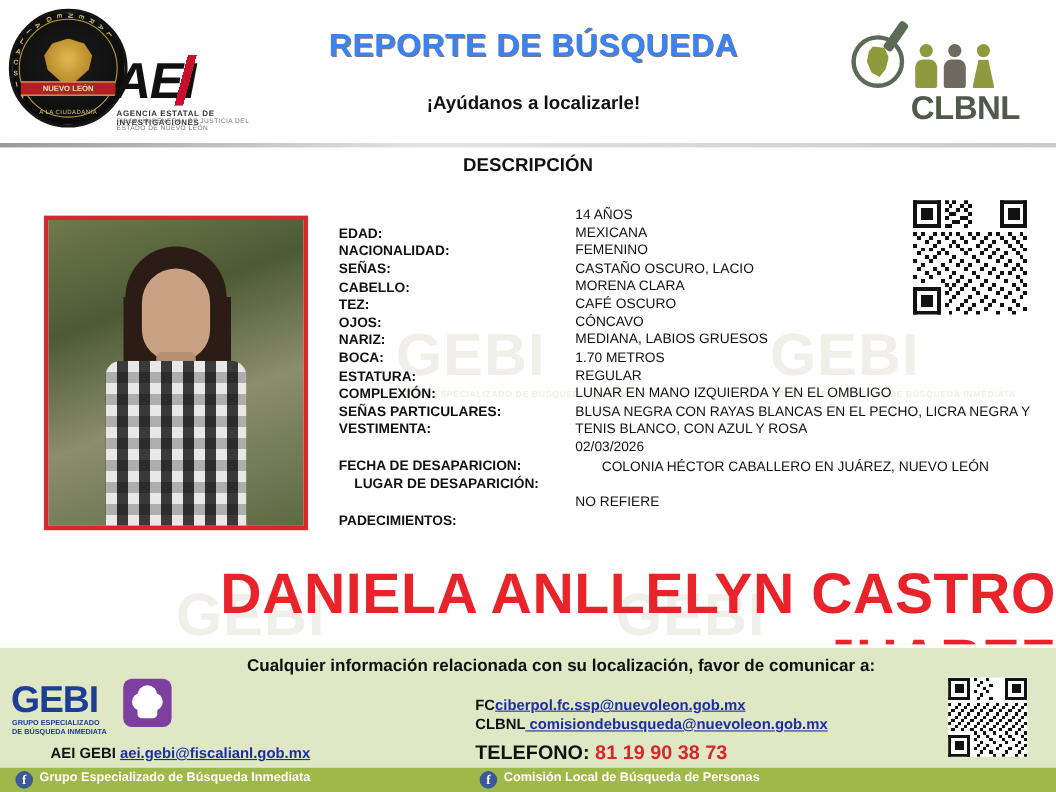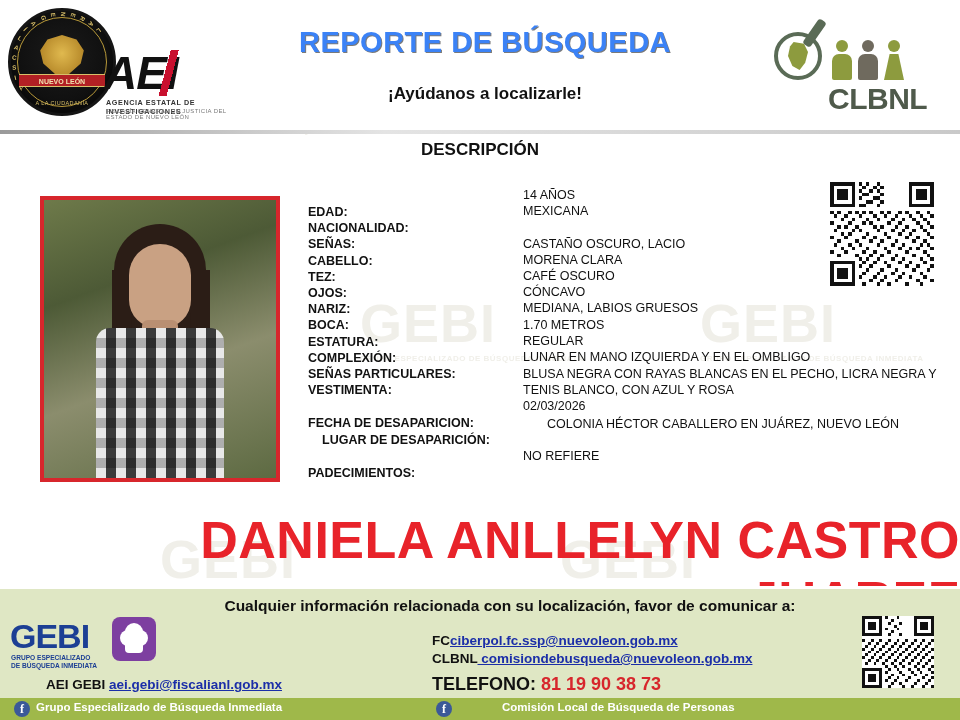--- a/index.html
+++ b/index.html
@@ -380,20 +380,21 @@
     <div class="frow">
       <div class="flabel">EDAD:</div>
       <div class="fvalue">14 AÑOS</div>
     </div>
     <div class="frow">
       <div class="flabel">NACIONALIDAD:</div>
       <div class="fvalue">MEXICANA</div>
     </div>
     <div class="frow">
       <div class="flabel">SEÑAS:</div>
+      <div class="fvalue">FEMENINO</div>
     </div>
     <div class="frow">
       <div class="flabel">CABELLO:</div>
       <div class="fvalue">CASTAÑO OSCURO, LACIO</div>
     </div>
     <div class="frow">
       <div class="flabel">TEZ:</div>
       <div class="fvalue">MORENA CLARA</div>
     </div>
     <div class="frow">
@@ -814,16 +815,16 @@
         <rect x="21" y="24" width="1" height="1"></rect>
           <rect x="24" y="24" width="1" height="1"></rect>
       </g>
     </svg>
   </div>
 
   <div class="footer-bar">
     <div class="fb-fb" style="left:14px;">f</div>
     <div class="fb-item" style="left:36px;">Grupo Especializado de Búsqueda Inmediata</div>
     <div class="fb-fb" style="left:436px;">f</div>
-    <div class="fb-item" style="left:458px;margin-left:44px;">Comisión Local de Búsqueda de Personas</div>
+    <div class="fb-item" style="left:458px;">Comisión Local de Búsqueda de Personas</div>
   </div>
 
 </div>
 
 </body></html>

